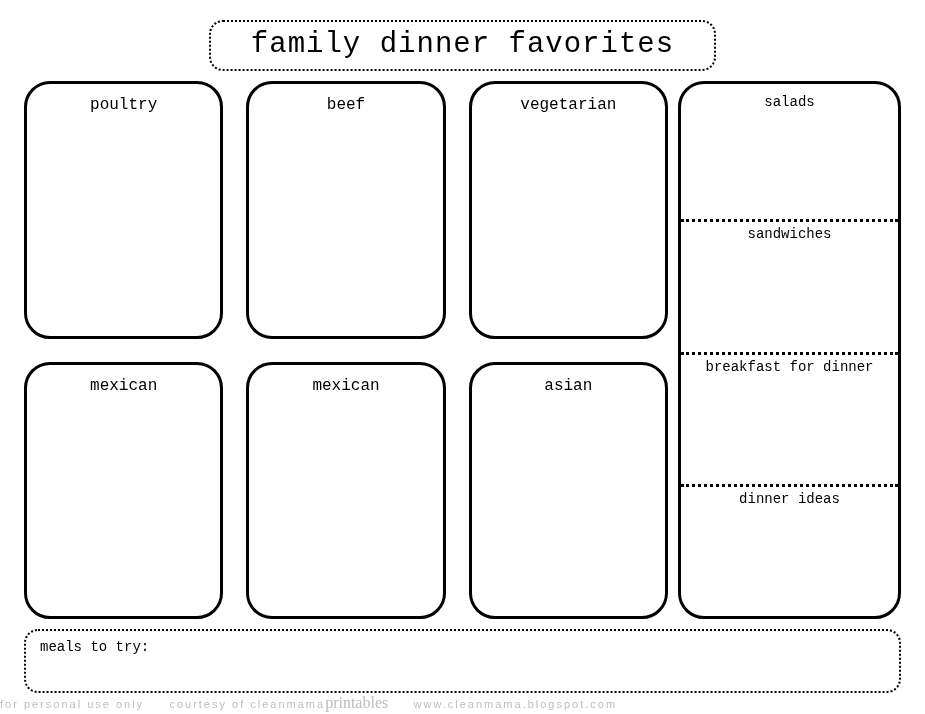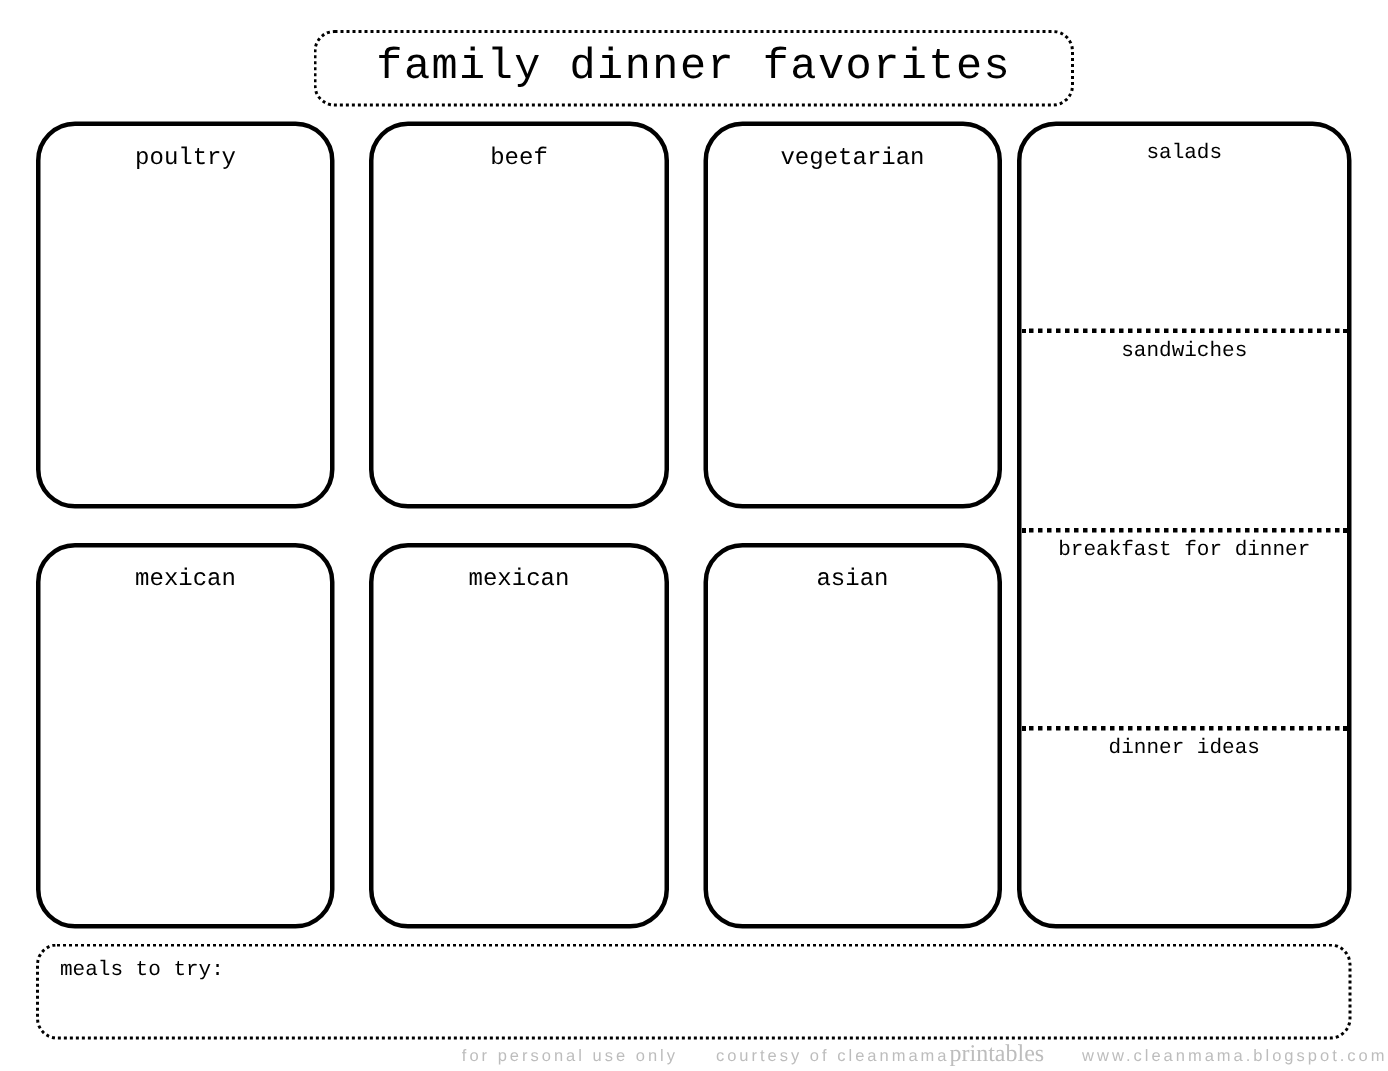--- a/index.html
+++ b/index.html
@@ -67,21 +67,21 @@
     border-radius: 14px;
     padding: 8px 14px;
     font-size: 14px;
     height: 64px;
   }
   .footer {
     position: absolute;
     bottom: 2px;
     left: 0;
     right: 0;
-    text-align: right;
+    text-align: left;
     font-family: Arial, sans-serif;
     font-size: 11px;
     color: #bdbdbd;
     letter-spacing: 2px;
     text-transform: lowercase;
   }
   .footer .accent {
     font-family: "Brush Script MT", cursive;
     font-size: 16px;
     letter-spacing: 0;

